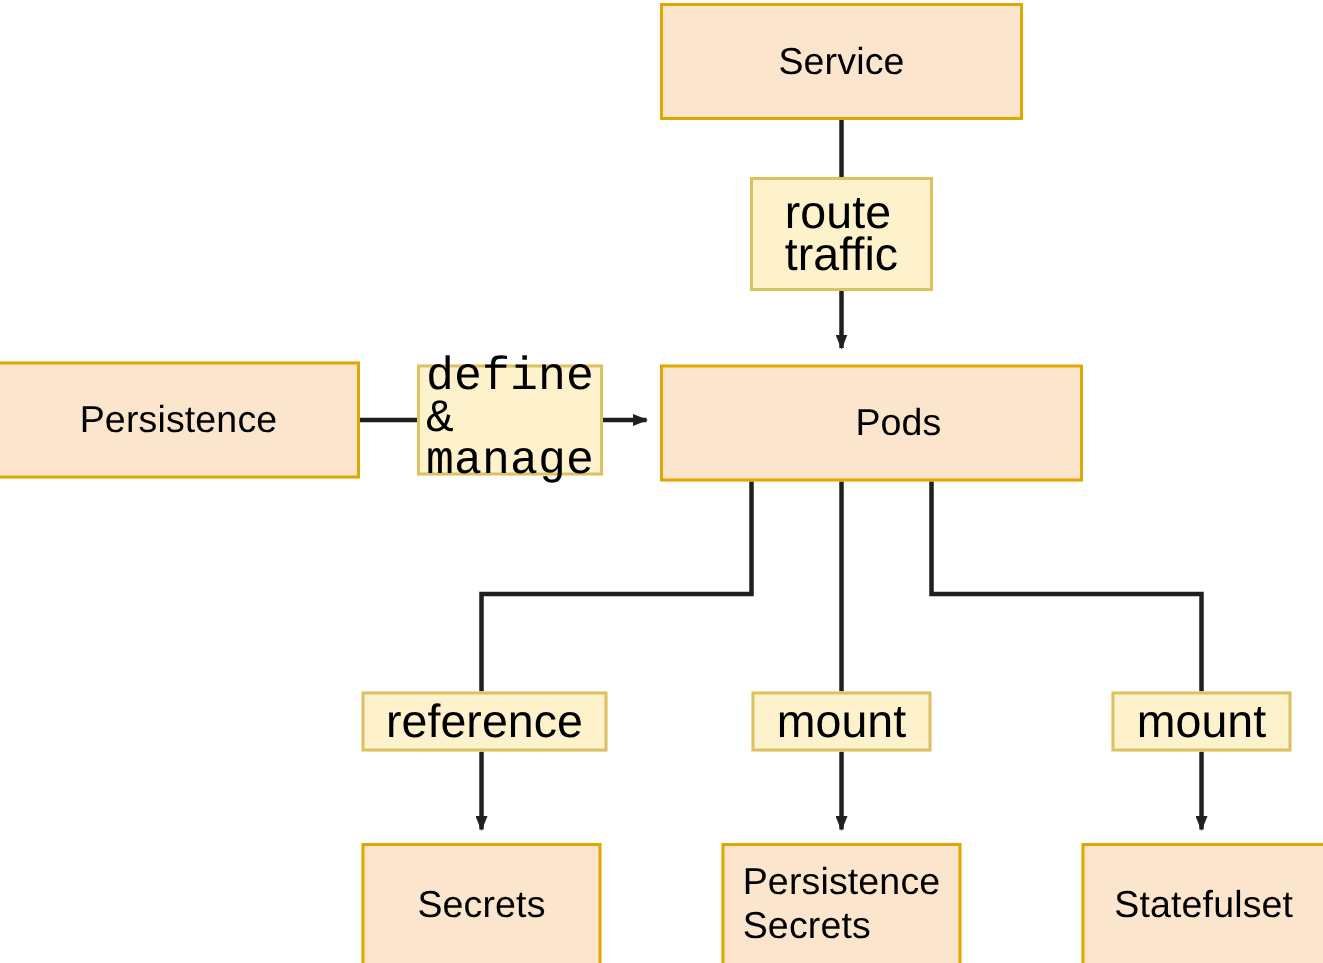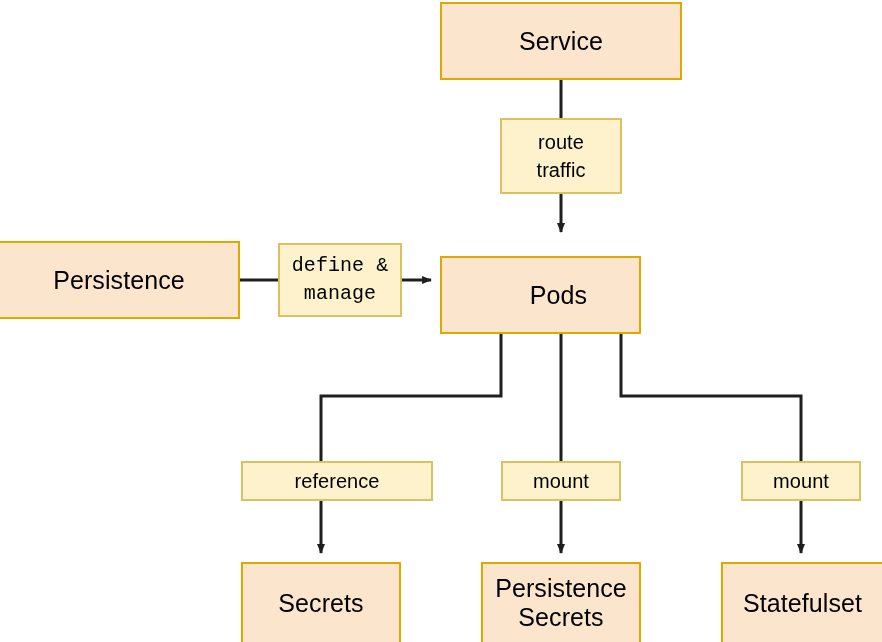--- a/index.html
+++ b/index.html
@@ -21,35 +21,35 @@
     top: 0;
     width: 882px;
     height: 642px;
   }
   .node {
     position: absolute;
     box-sizing: border-box;
     display: flex;
     align-items: center;
     justify-content: center;
-    text-align: center;
+    text-align: left;
     color: #000000;
     z-index: 2;
   }
   .entity {
     background: #fce5cd;
     border: 2px solid #e0a700;
     font-size: 25px;
     line-height: 29px;
     letter-spacing: 0.1px;
   }
   .edge-label {
     background: #fdf2cc;
     border: 2px solid #dcc163;
-    font-size: 20px;
+    font-size: 31px;
     line-height: 28px;
     letter-spacing: 0.05px;
   }
   .node-text {
     display: block;
     padding: 0 4px;
     white-space: pre-line;
   }
 </style>
 </head>
@@ -81,21 +81,21 @@
   </svg>
 
   <div class="node entity" style="left:440px; top:2px; width:242px; height:78px;">
     <span class="node-text">Service</span>
   </div>
 
   <div class="node entity" style="left:-2px; top:241px; width:242px; height:78px;">
     <span class="node-text">Persistence</span>
   </div>
 
-  <div class="node entity" style="left:440px; top:256px; width:201px; height:78px;padding-left:36px;">
+  <div class="node entity" style="left:440px; top:243px; width:282px; height:78px;padding-left:36px;">
     <span class="node-text">Pods</span>
   </div>
 
   <div class="node entity" style="left:241px; top:562px; width:160px; height:82px;">
     <span class="node-text">Secrets</span>
   </div>
 
   <div class="node entity" style="left:481px; top:562px; width:160px; height:82px;">
     <span class="node-text">Persistence
 Secrets</span>
@@ -108,21 +108,21 @@
   <div class="node edge-label" style="left:500px; top:118px; width:122px; height:76px;">
     <span class="node-text">route
 traffic</span>
   </div>
 
   <div class="node edge-label" style="left:278px; top:243px; width:124px; height:74px;font-family:Liberation Mono, monospace;">
     <span class="node-text">define &amp;
 manage</span>
   </div>
 
-  <div class="node edge-label" style="left:241px; top:461px; width:192px; height:40px;">
+  <div class="node edge-label" style="left:241px; top:461px; width:164px; height:40px;">
     <span class="node-text">reference</span>
   </div>
 
   <div class="node edge-label" style="left:501px; top:461px; width:120px; height:40px;">
     <span class="node-text">mount</span>
   </div>
 
   <div class="node edge-label" style="left:741px; top:461px; width:120px; height:40px;">
     <span class="node-text">mount</span>
   </div>

